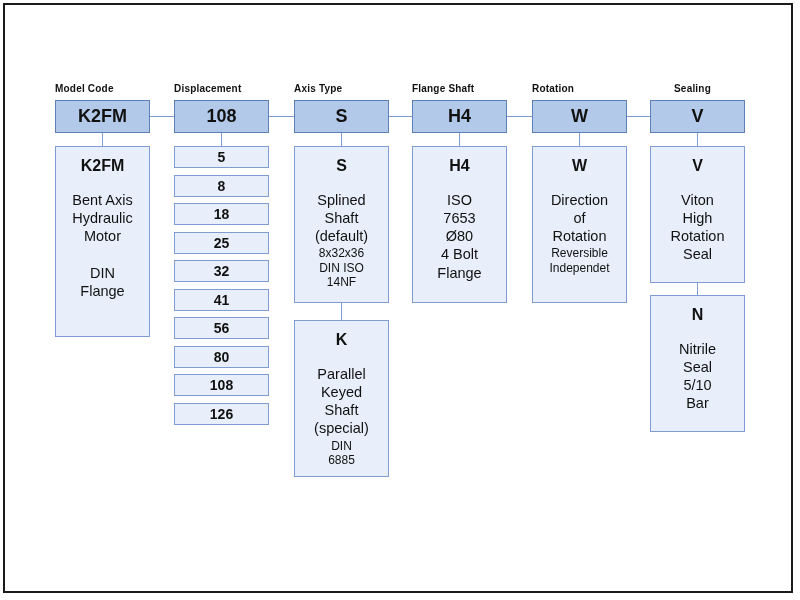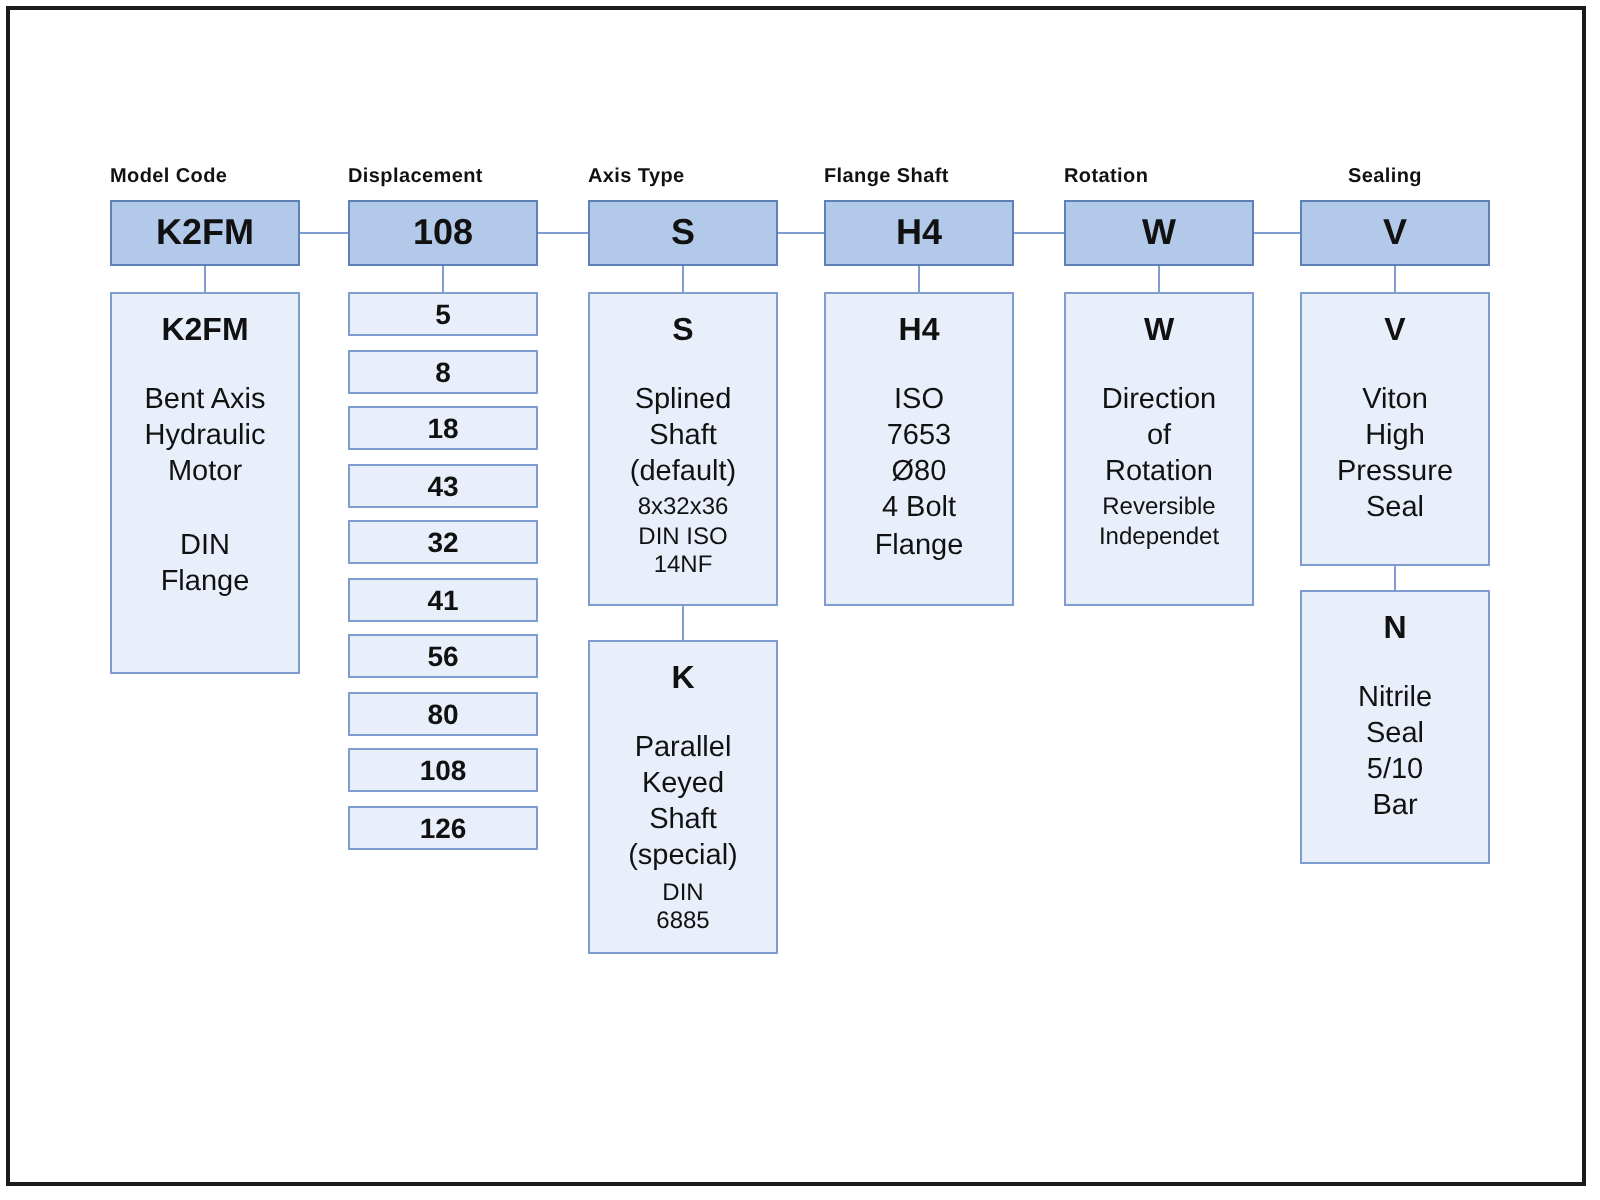--- a/index.html
+++ b/index.html
@@ -138,21 +138,21 @@
 DIN
 Flange</div>
   </div>
 
   <div class="col-label" style="left:174px">Displacement</div>
   <div class="header-box" style="left:174px">108</div>
   <div class="value-list" style="left:174px; top:146px">
     <div class="value-box">5</div>
     <div class="value-box">8</div>
     <div class="value-box">18</div>
-    <div class="value-box">43</div>
+    <div class="value-box">25</div>
     <div class="value-box">32</div>
     <div class="value-box">41</div>
     <div class="value-box">56</div>
     <div class="value-box">80</div>
     <div class="value-box">108</div>
     <div class="value-box">126</div>
   </div>
 
   <div class="col-label" style="left:294px">Axis Type</div>
   <div class="header-box" style="left:294px">S</div>
@@ -196,21 +196,21 @@
     <div class="detail-note">Reversible
 Independet</div>
   </div>
 
   <div class="col-label" style="left:674px">Sealing</div>
   <div class="header-box" style="left:650px">V</div>
   <div class="detail-box" style="left:650px; top:146px; height:137px">
     <div class="detail-code">V</div>
     <div class="detail-body">Viton
 High
-Pressure
+Rotation
 Seal</div>
   </div>
   <div class="detail-box" style="left:650px; top:295px; height:137px">
     <div class="detail-code">N</div>
     <div class="detail-body">Nitrile
 Seal
 5/10
 Bar</div>
   </div>
 </div>

